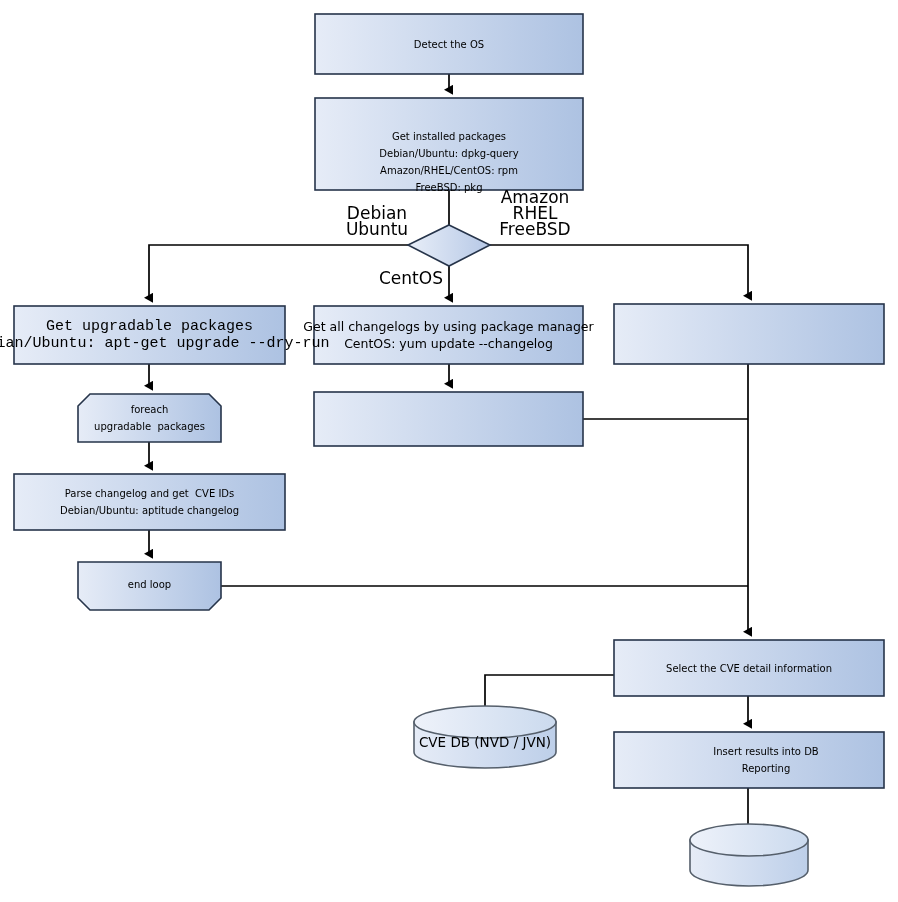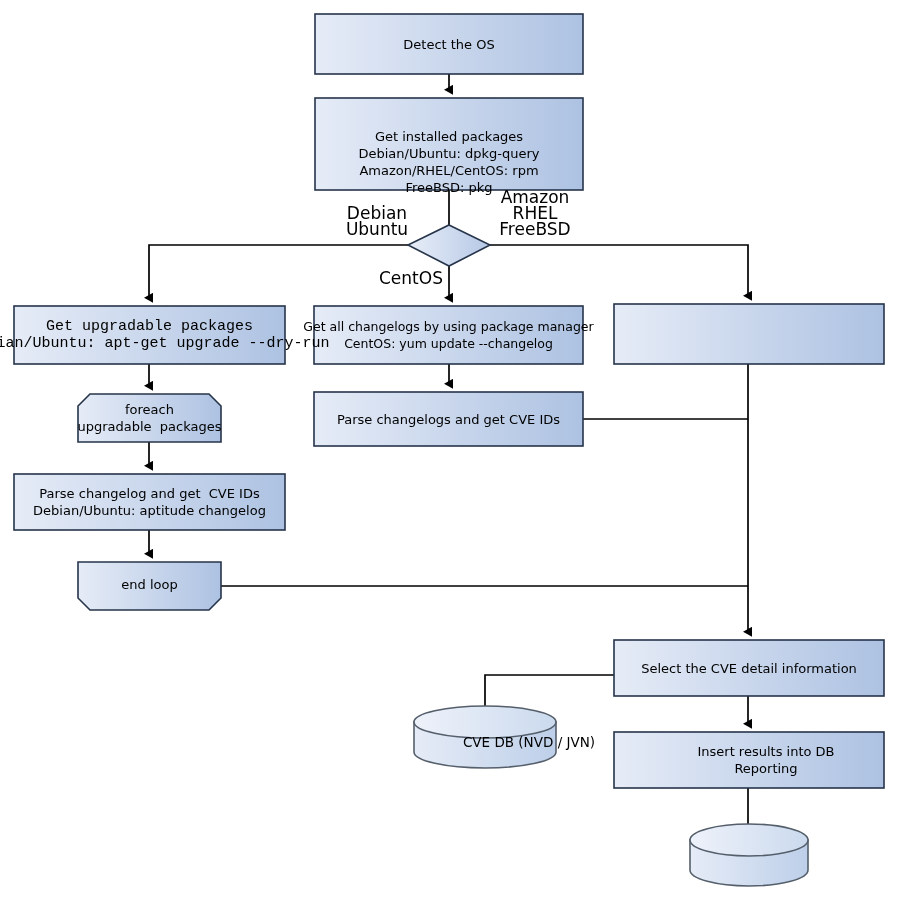--- a/index.html
+++ b/index.html
@@ -26,38 +26,37 @@
     height: 902px;
   }
   .node-label {
     position: absolute;
     display: flex;
     align-items: center;
     justify-content: center;
     text-align: center;
     color: #000000;
     font-family: "DejaVu Sans", sans-serif;
-    font-size: 13px;
+    font-size: 10px;
     line-height: 17px;
     white-space: pre;
     pointer-events: none;
   }
   .edge-label {
     position: absolute;
     color: #000000;
     font-family: "DejaVu Sans", sans-serif;
     font-size: 17px;
     line-height: 16px;
     white-space: pre;
     text-align: center;
     pointer-events: none;
   }
   .db-label {
     font-size: 13.5px;
-    margin-left: 44px;
   }
 </style>
 </head>
 <body>
 
 <div id="diagram-root">
 
   <svg id="diagram-svg" viewBox="0 0 898 902" xmlns="http://www.w3.org/2000/svg">
     <defs>
       <linearGradient id="nodeGrad" x1="0" y1="0" x2="1" y2="0">
@@ -161,21 +160,20 @@
 Debian/Ubuntu: aptitude changelog</div>
 
   <div class="node-label" style="left:78px; top:394px; width:143px; height:48px;">foreach
 upgradable  packages</div>
 
   <div class="node-label" style="left:314px; top:306px; width:269px; height:58px; font-size:12.5px;">Get all changelogs by using package manager
 CentOS: yum update --changelog</div>
 
   <div class="node-label" style="left:78px; top:562px; width:143px; height:44px;">end loop</div>
 
-  <div class="node-label" style="left:314px; top:392px; width:269px; height:54px;">Parse changelogs and get CVE IDs</div>
 
 
   <div class="node-label" style="left:614px; top:640px; width:270px; height:56px;">Select the CVE detail information</div>
 
   <div class="node-label" style="left:614px; top:732px; width:304px; height:56px;">Insert results into DB
 Reporting</div>
 
   <div class="node-label db-label" style="left:414px; top:716px; width:142px; height:52px;">CVE DB (NVD / JVN)</div>
 
 

